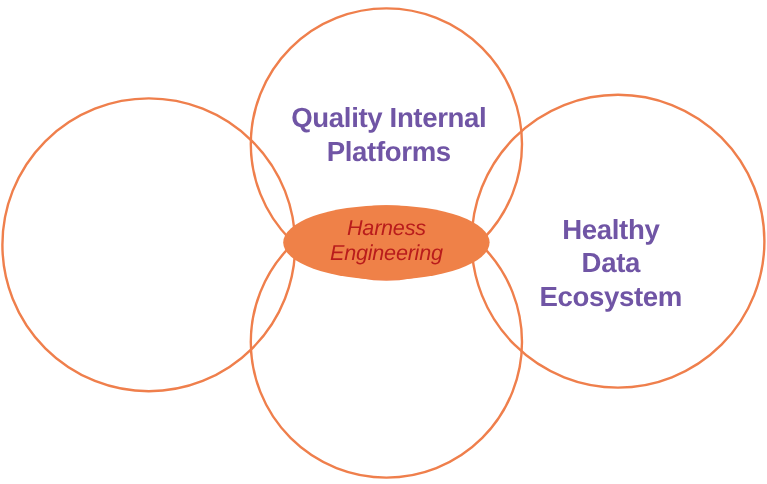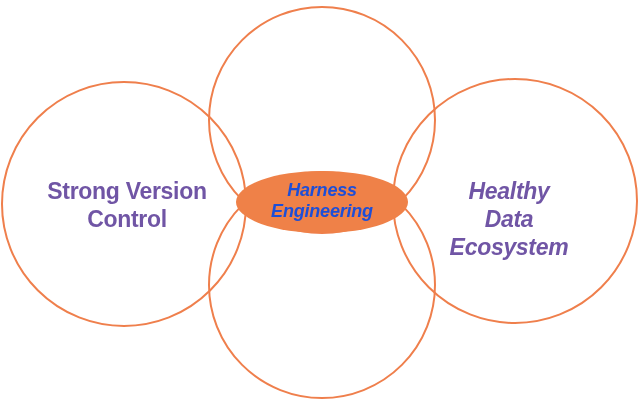--- a/index.html
+++ b/index.html
@@ -29,47 +29,47 @@
     font-size: 23px;
     line-height: 28px;
     color: #7055A5;
     letter-spacing: -0.3px;
   }
   .center-label {
     position: absolute;
     transform: translateX(-50%);
     text-align: center;
     white-space: pre-line;
-    font-weight: bold;
+    font-weight: normal;
     font-style: italic;
     font-size: 18px;
     line-height: 21px;
-    color: #1d4ed8;
+    color: #b91c1c;
     letter-spacing: -0.2px;
   }
 </style>
 </head>
 <body>
 
 <div class="stage">
 
   <svg width="639" height="403" viewBox="0 0 639 403">
 
     <circle cx="322" cy="120" r="113" fill="none" stroke-width="2" stroke="#EF7F4C"></circle>
     <circle cx="322" cy="285" r="113" fill="none" stroke-width="2" stroke="#EF7F4C"></circle>
     <circle cx="124" cy="204" r="122" fill="none" stroke-width="2" stroke="#EF7F4C"></circle>
     <circle cx="515" cy="201" r="122" fill="none" stroke-width="2" stroke="#EF7F4C"></circle>
 
     <ellipse cx="322" cy="202" rx="86" ry="31" stroke="none" fill="#EF8148"></ellipse>
   </svg>
 
+  <div class="label" style="left:324px; top:84px;">Quality Internal
+Platforms</div>
 
-  <div class="label" style="left:127px; top:177px;">Strong Version
-Control</div>
 
-  <div class="label" style="left:509px; top:177px;font-style:italic;">Healthy Data
+  <div class="label" style="left:509px; top:177px;">Healthy Data
 Ecosystem</div>
 
 
   <div class="center-label" style="left:322px; top:180px;">Harness
 Engineering</div>
 
 </div>
 
 </body></html>

